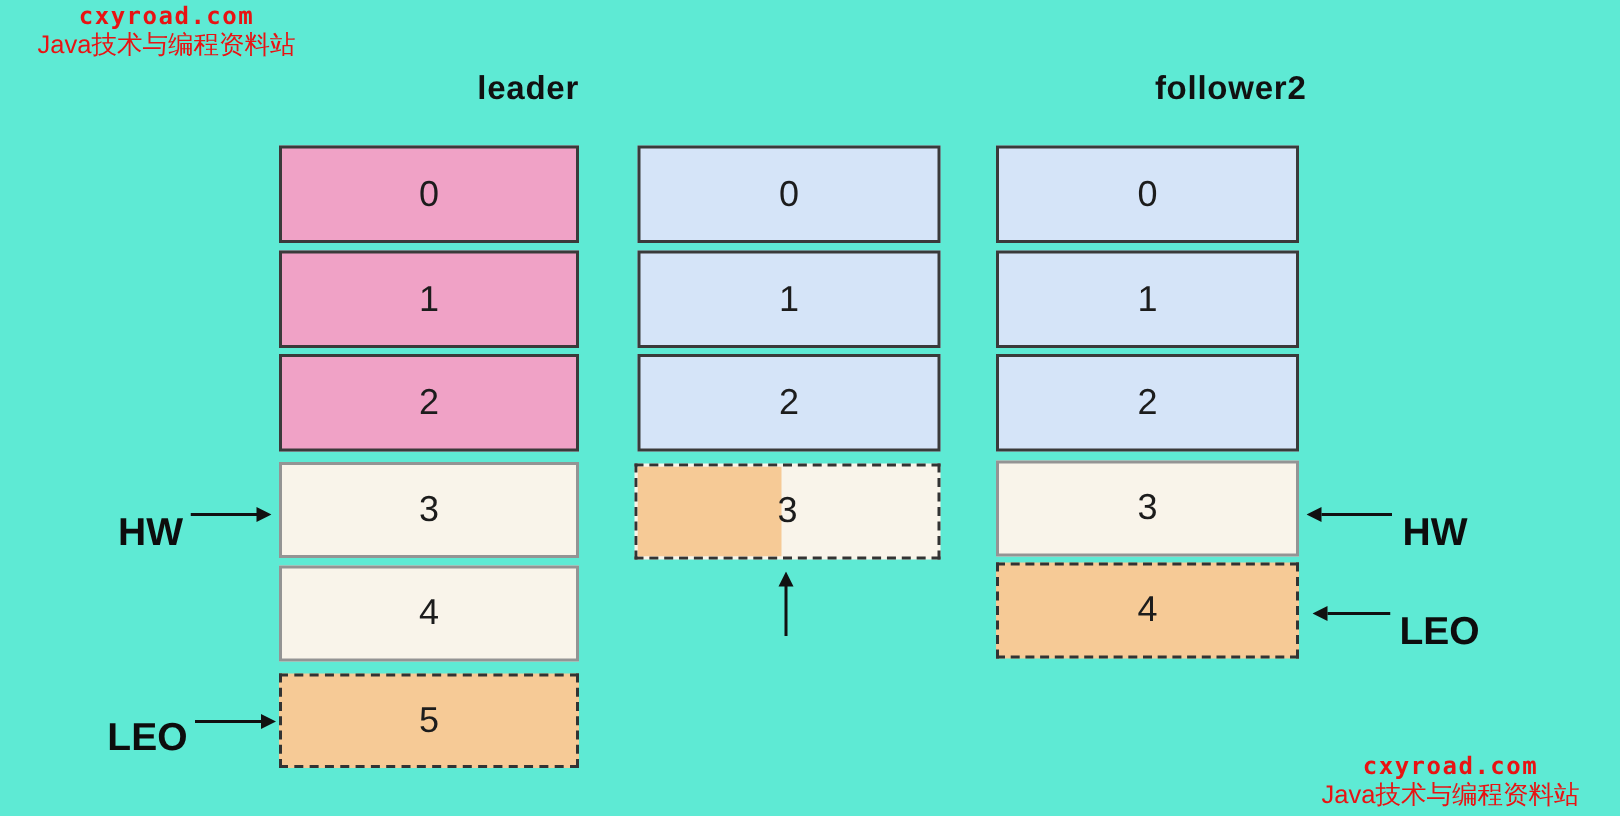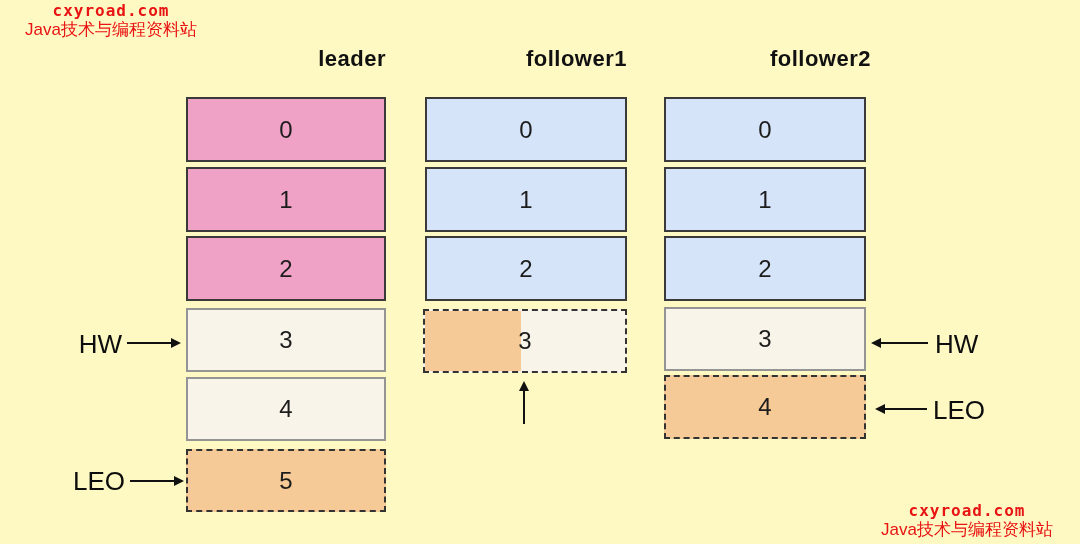--- a/index.html
+++ b/index.html
@@ -1,31 +1,31 @@
 <!DOCTYPE html>
 <html><head>
 <meta charset="utf-8">
 <style>
   html,body{margin:0;padding:0;}
   body{font-family:"Liberation Sans",sans-serif;background:#ffffff;}
-  .canvas{position:relative;width:1080px;height:544px;background:#fef9c3;overflow:hidden;}
+  .canvas{position:relative;width:1080px;height:544px;background:#5eead4;overflow:hidden;}
 
   .col-title{position:absolute;font-weight:bold;font-size:22px;color:#111;text-align:right;letter-spacing:.5px;}
 
   .box{position:absolute;box-sizing:border-box;display:flex;align-items:center;justify-content:center;
        font-size:24px;color:#1c1c1c;}
   .fill-pink{background:#f0a2c6;border:2px solid #3a3a3a;}
   .fill-blue{background:#d5e4f8;border:2px solid #3a3a3a;}
   .fill-cream{background:#f9f4ea;border:2px solid #949494;}
   .fill-orange-dashed{background:#f6ca96;border:2px dashed #333333;}
   .split-dashed{background:#f9f4ea;border:2px dashed #333333;overflow:hidden;}
   .split-orange{position:absolute;left:0;top:0;bottom:0;width:48%;background:#f6ca96;}
   .num{position:relative;z-index:2;}
 
-  .side-label{position:absolute;font-weight:normal;font-size:26px;color:#0d0d0d;white-space:nowrap;}
+  .side-label{position:absolute;font-weight:bold;font-size:26px;color:#0d0d0d;white-space:nowrap;margin-top:10px;}
   .arrow{position:absolute;}
 
   .wm{position:absolute;color:#e81313;text-align:center;line-height:1.12;}
   .wm-site{font-family:"DejaVu Sans Mono",monospace;font-size:16px;font-weight:bold;letter-spacing:1px;}
   .wm-caption{font-size:17px;font-weight:normal;}
 </style>
 </head>
 <body>
 
 <div class="canvas">
@@ -33,21 +33,20 @@
   <div class="wm" style="left:2px;top:2px;width:218px;">
     <div class="wm-site">cxyroad.com</div>
     <div class="wm-caption">Java技术与编程资料站</div>
   </div>
   <div class="wm" style="right:2px;bottom:5px;width:222px;">
     <div class="wm-site">cxyroad.com</div>
     <div class="wm-caption">Java技术与编程资料站</div>
   </div>
 
   <div class="col-title" style="left:186px;top:46px;width:200px;">leader</div>
-  <div class="col-title" style="left:425px;top:46px;width:202px;">follower1</div>
   <div class="col-title" style="left:669px;top:46px;width:202px;">follower2</div>
 
   <div class="box fill-pink" style="left:186px;top:97px;width:200px;height:65px;">
       <span class="num">0</span>
     </div>
   <div class="box fill-pink" style="left:186px;top:167px;width:200px;height:65px;">
       <span class="num">1</span>
     </div>
   <div class="box fill-pink" style="left:186px;top:236px;width:200px;height:65px;">
       <span class="num">2</span>

